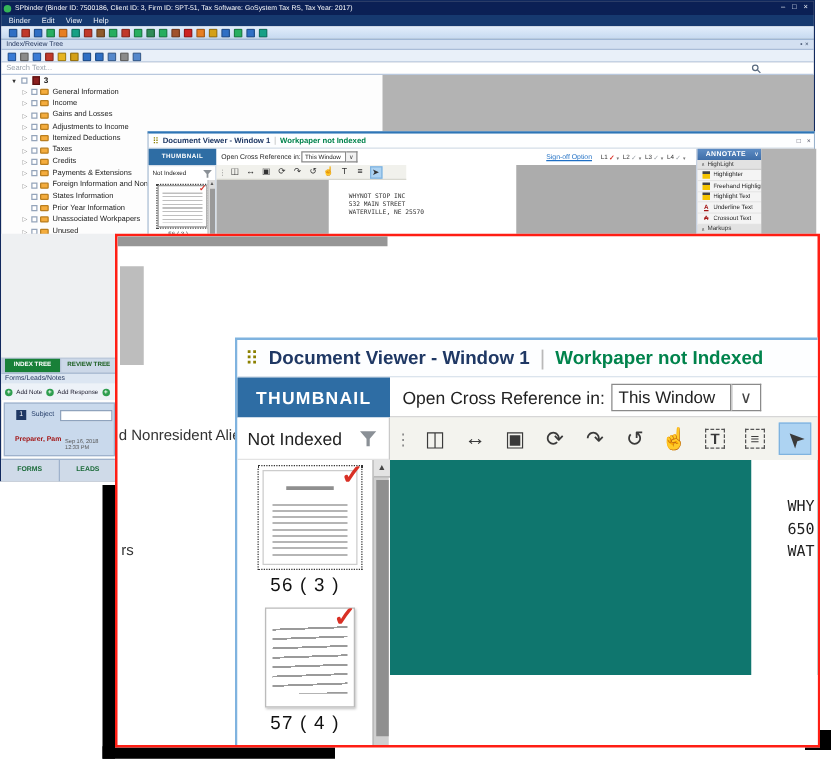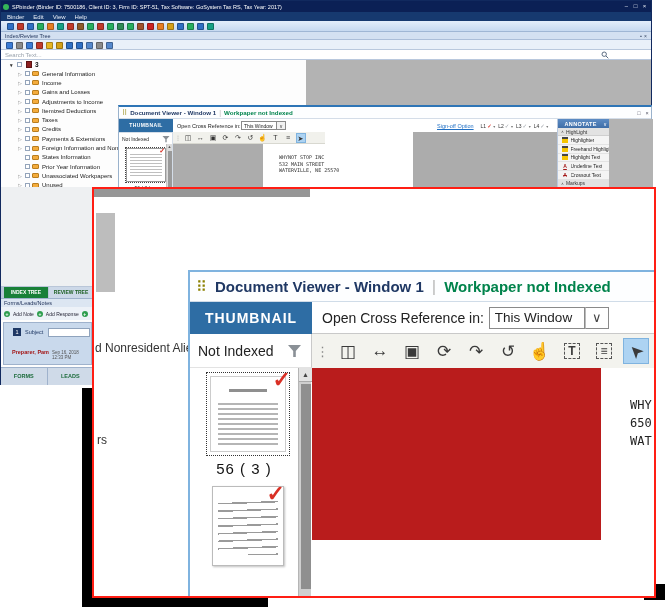--- a/index.html
+++ b/index.html
@@ -127,21 +127,21 @@
   #iw-thumb1-page{position:absolute;inset:3px;background:#fff;border:1px solid #ccc;}
   .iw-lines{position:absolute;left:7px;right:7px;top:26px;bottom:6px;background:repeating-linear-gradient(180deg,#b5b5b5 0 1.5px,transparent 1.5px 5px);}
   .iw-headline{position:absolute;left:18px;right:18px;top:12px;height:3px;background:#8f8f8f;}
   .iw-check{position:absolute;right:-2px;top:-6px;color:#d93025;font-size:22px;font-weight:bold;}
   .iw-caption{position:absolute;left:0;width:108px;text-align:center;font-size:15px;color:#111;letter-spacing:1px;}
   #iw-thumb2{position:absolute;left:22px;top:118px;width:72px;height:80px;background:#fff;border:1px solid #bbb;box-shadow:1px 1px 2px rgba(0,0,0,.25);}
   .iw-scribble{position:absolute;left:5px;right:5px;top:10px;bottom:10px;background:repeating-linear-gradient(178deg,transparent 0 6px,#9a9a9a 6px 7.5px);}
   #iw-scrollbar{position:absolute;left:108px;top:0;width:13px;height:230px;background:#cfcfcf;border-left:1px solid #b5b5b5;}
   #iw-scroll-up{position:absolute;left:0;top:0;width:13px;height:14px;background:#e3e3e3;border-bottom:1px solid #aaa;text-align:center;font-size:7px;line-height:14px;color:#444;}
   #iw-scroll-thumb{position:absolute;left:1.5px;top:16px;width:10px;height:205px;background:#8f8f8f;}
-  #iw-docarea{position:absolute;left:122px;top:0;width:344px;height:172px;background:#b91c1c;}
+  #iw-docarea{position:absolute;left:122px;top:0;width:344px;height:172px;background:#0f766e;}
   #iw-page{position:absolute;left:289px;top:0;width:55px;height:230px;background:#fff;}
   .iw-page-line{font-family:"DejaVu Sans Mono",monospace;font-size:12px;line-height:18px;color:#222;white-space:pre;}
 </style>
 </head>
 <body>
 
 <div id="screen">
 
   <div class="abs" id="main-window">
     <div class="abs" id="mw-titlebar">
@@ -484,20 +484,21 @@
               <div class="iw-headline"></div>
               <div class="iw-lines"></div>
             </div>
             <span class="iw-check">✓</span>
           </div>
           <div class="iw-caption" style="top:92px;">56 ( 3 )</div>
           <div id="iw-thumb2">
             <div class="iw-scribble"></div>
             <span class="iw-check">✓</span>
           </div>
+          <div class="iw-caption" style="top:202px;">57 ( 4 )</div>
           <div id="iw-scrollbar">
             <div id="iw-scroll-up">▲</div>
             <div id="iw-scroll-thumb"></div>
           </div>
         </div>
         <div id="iw-docarea">
           <div id="iw-page">
             <div style="padding:28px 0 0 29px;">
               <div class="iw-page-line">WHY</div>
               <div class="iw-page-line">650</div>

